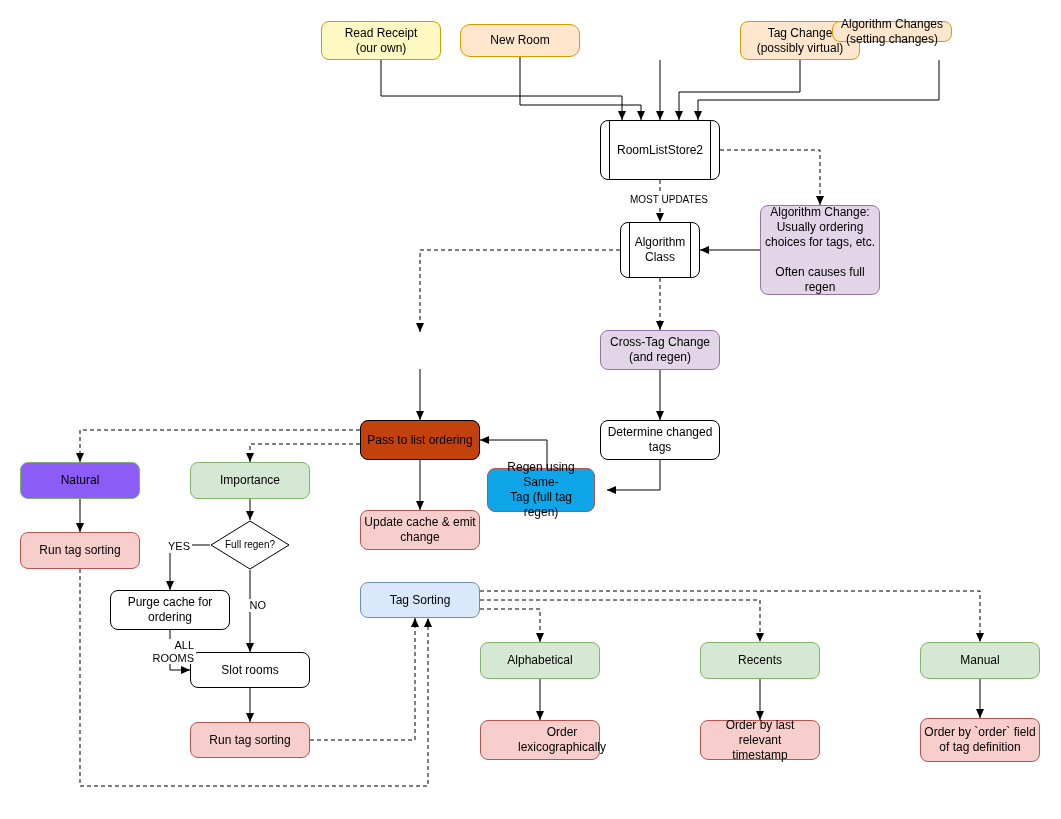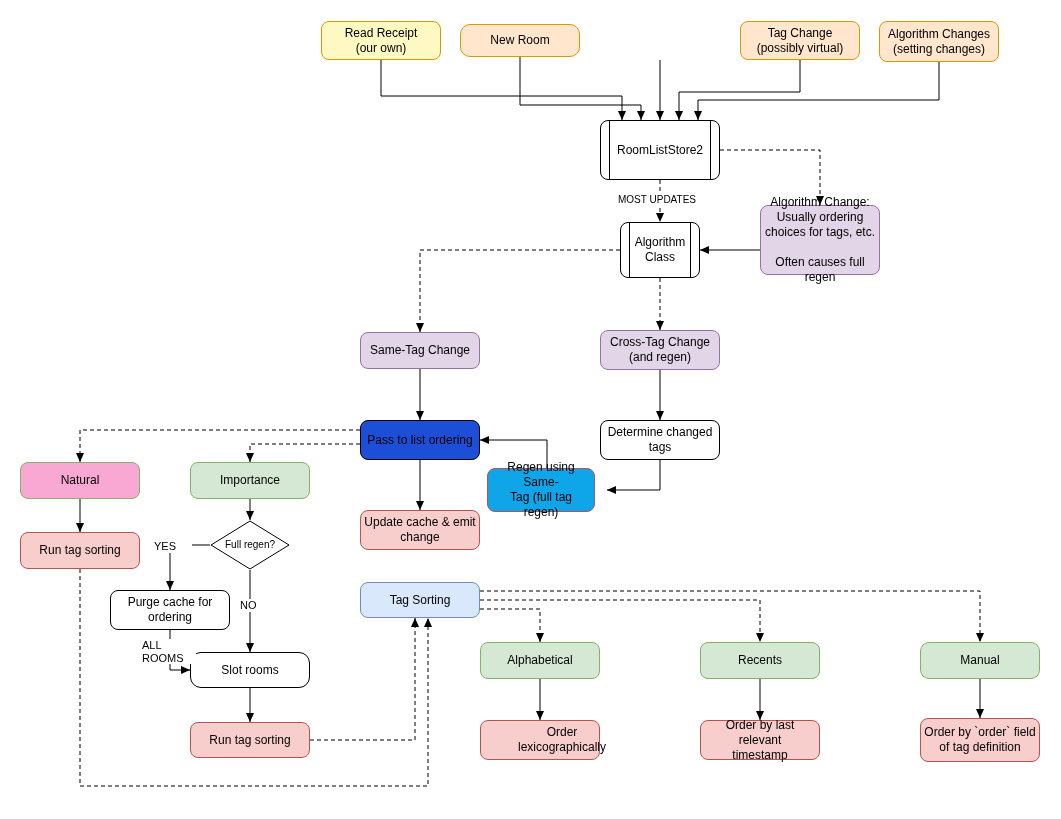--- a/index.html
+++ b/index.html
@@ -42,21 +42,21 @@
   .process .bar.left { left: 8px; }
   .process .bar.right { right: 8px; }
   .diamond { border: none; background: transparent; }
   .diamond svg { position: absolute; left: 0; top: 0; }
   .diamond .label { position: relative; font-size: 10px; }
   .edge-label {
     position: absolute;
     background: #ffffff;
     font-size: 11px;
     line-height: 1.15;
-    text-align: left;
+    text-align: right;
     white-space: pre-line;
     z-index: 2;
     padding: 0 2px;
   }
 </style>
 </head>
 <body>
 
 <div class="canvas">
 
@@ -105,91 +105,88 @@
       <span class="label">Read Receipt
 (our own)</span>
     </div>
   <div class="node rounded" style="left: 460px; top: 24px; width: 120px; height: 33px; background-color: rgb(255, 230, 204); border-color: rgb(215, 155, 0); border-radius: 10px;">
       <span class="label">New Room</span>
     </div>
   <div class="node rounded" style="left: 740px; top: 21px; width: 120px; height: 39px; background-color: rgb(255, 230, 204); border-color: rgb(215, 155, 0);">
       <span class="label">Tag Change
 (possibly virtual)</span>
     </div>
-  <div class="node rounded" style="left: 879px; top: 21px; width: 120px; height: 41px; background-color: rgb(255, 230, 204); border-color: rgb(215, 155, 0);">
+  <div class="node rounded" style="left: 832px; top: 21px; width: 120px; height: 21px; background-color: rgb(255, 230, 204); border-color: rgb(215, 155, 0);">
       <span class="label">Algorithm Changes
 (setting changes)</span>
     </div>
 
   <div class="node process" style="left: 600px; top: 120px; width: 120px; height: 60px; background-color: rgb(255, 255, 255); border-color: rgb(0, 0, 0);">
     <span class="bar left"></span>
     <span class="bar right"></span>
     <span class="label">RoomListStore2</span>
   </div>
   <div class="node process" style="left: 620px; top: 222px; width: 80px; height: 56px; background-color: rgb(255, 255, 255); border-color: rgb(0, 0, 0);">
     <span class="bar left"></span>
     <span class="bar right"></span>
     <span class="label">Algorithm
 Class</span>
   </div>
-  <div class="node rounded" style="left: 760px; top: 205px; width: 120px; height: 70px; background-color: rgb(225, 213, 231); border-color: rgb(150, 115, 166);">
+  <div class="node rounded" style="left: 760px; top: 205px; width: 120px; height: 90px; background-color: rgb(225, 213, 231); border-color: rgb(150, 115, 166);">
       <span class="label">Algorithm Change:
 Usually ordering
 choices for tags, etc.
 
 Often causes full
 regen</span>
     </div>
 
-  <div class="node rounded" style="left: 360px; top: 332px; width: 120px; height: 37px; background-color: rgb(225, 213, 231); border-color: rgb(150, 115, 166);">
-      <span class="label">Same-Tag Change</span>
-    </div>
   <div class="node rounded" style="left: 600px; top: 330px; width: 120px; height: 40px; background-color: rgb(225, 213, 231); border-color: rgb(150, 115, 166);">
       <span class="label">Cross-Tag Change
 (and regen)</span>
     </div>
 
-  <div class="node rounded" style="left: 360px; top: 420px; width: 120px; height: 40px; background-color: #1d4ed8; border-color: rgb(0, 0, 0);">
+  <div class="node rounded" style="left: 360px; top: 420px; width: 120px; height: 40px; background-color: #c2410c; border-color: rgb(0, 0, 0);">
       <span class="label">Pass to list ordering</span>
     </div>
   <div class="node rounded" style="left: 600px; top: 420px; width: 120px; height: 40px; background-color: rgb(255, 255, 255); border-color: rgb(0, 0, 0);">
       <span class="label">Determine changed
 tags</span>
     </div>
   <div class="node rounded" style="left: 487px; top: 468px; width: 108px; height: 44px; background-color: #0ea5e9; border-color: rgb(184, 84, 80);">
       <span class="label">Regen using Same-
 Tag (full tag regen)</span>
     </div>
   <div class="node rounded" style="left: 360px; top: 510px; width: 120px; height: 40px; background-color: rgb(248, 206, 204); border-color: rgb(184, 84, 80);">
       <span class="label">Update cache &amp; emit
 change</span>
     </div>
 
-  <div class="node rounded" style="left: 20px; top: 462px; width: 120px; height: 37px; background-color: #f9a8d4; border-color: rgb(130, 179, 102);">
+  <div class="node rounded" style="left: 20px; top: 462px; width: 120px; height: 37px; background-color: #8b5cf6; border-color: rgb(130, 179, 102);">
       <span class="label">Natural</span>
     </div>
   <div class="node rounded" style="left: 190px; top: 462px; width: 120px; height: 37px; background-color: rgb(213, 232, 212); border-color: rgb(130, 179, 102);">
       <span class="label">Importance</span>
     </div>
   <div class="node rounded" style="left: 20px; top: 532px; width: 120px; height: 37px; background-color: rgb(248, 206, 204); border-color: rgb(184, 84, 80);">
       <span class="label">Run tag sorting</span>
     </div>
 
   <div class="node diamond" style="left:210px;top:520px;width:80px;height:50px">
     <svg width="80" height="50" viewBox="0 0 80 50">
         <polygon points="40,1 79,25 40,49 1,25" fill="#ffffff" stroke="#000000"></polygon>
       </svg>
     <span class="label">Full regen?</span>
   </div>
 
   <div class="node rounded" style="left: 110px; top: 590px; width: 120px; height: 40px; background-color: rgb(255, 255, 255); border-color: rgb(0, 0, 0);">
       <span class="label">Purge cache for
 ordering</span>
     </div>
-  <div class="node rounded" style="left: 190px; top: 652px; width: 120px; height: 36px; background-color: rgb(255, 255, 255); border-color: rgb(0, 0, 0); border-radius: 11px;">
+  <div class="node rounded" style="left: 190px; top: 652px; width: 120px; height: 36px; background-color: rgb(255, 255, 255); border-color: rgb(0, 0, 0);">
       <span class="label">Slot rooms</span>
     </div>
   <div class="node rounded" style="left: 190px; top: 722px; width: 120px; height: 36px; background-color: rgb(248, 206, 204); border-color: rgb(184, 84, 80);">
       <span class="label">Run tag sorting</span>
     </div>
 
   <div class="node rounded" style="left: 360px; top: 582px; width: 120px; height: 36px; background-color: rgb(218, 232, 252); border-color: rgb(108, 142, 191);">
       <span class="label">Tag Sorting</span>
     </div>
 

